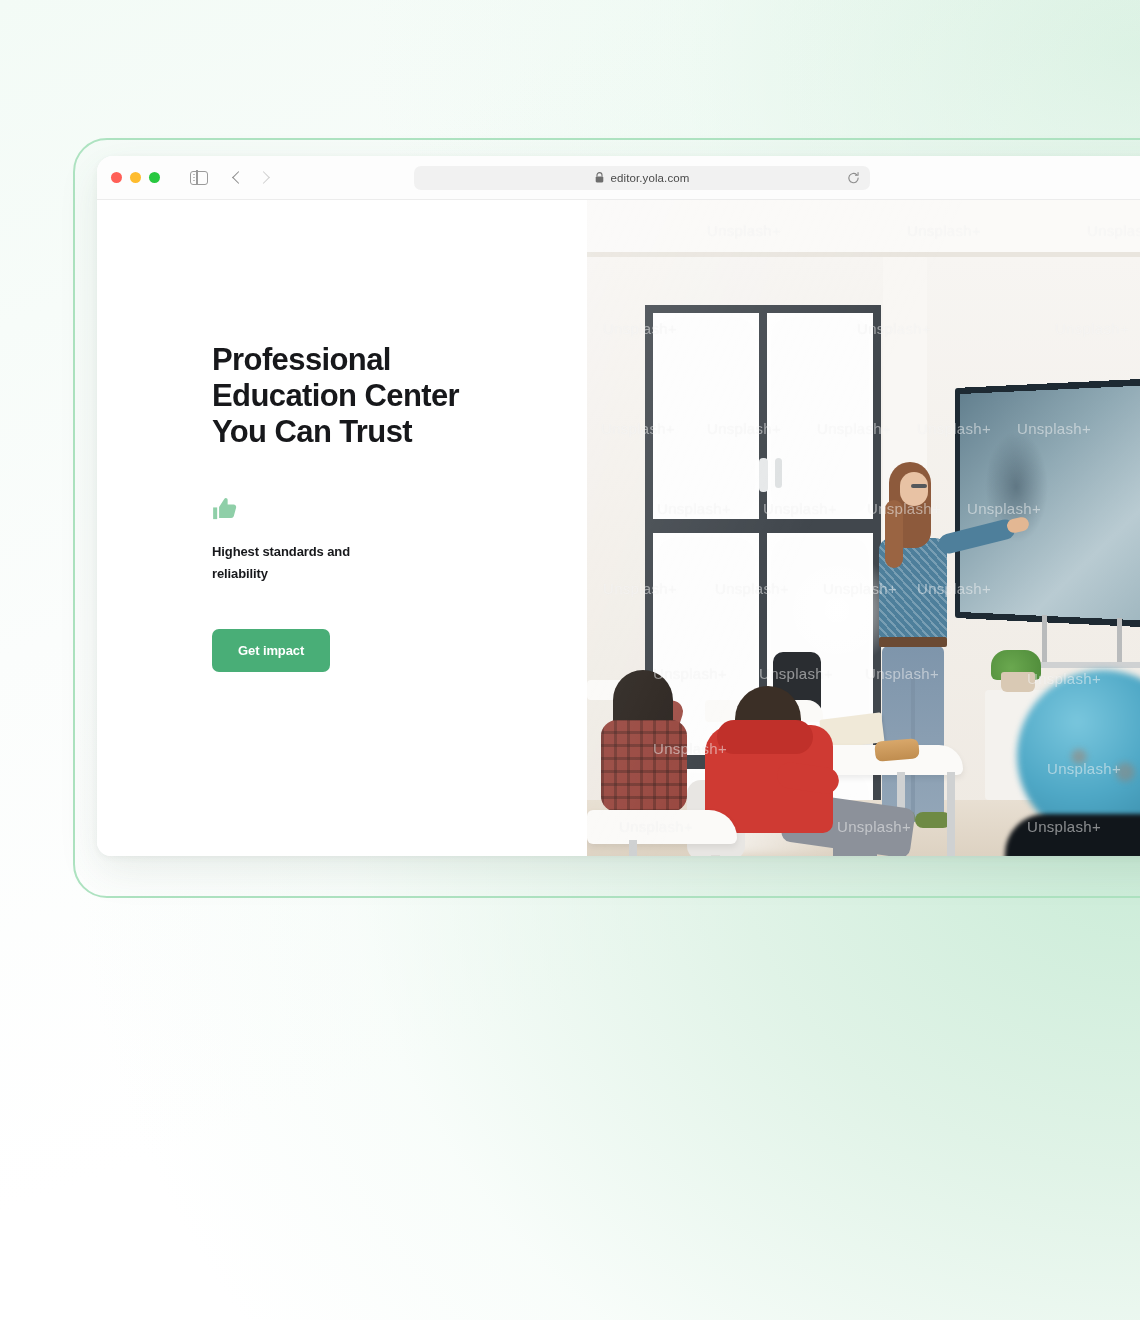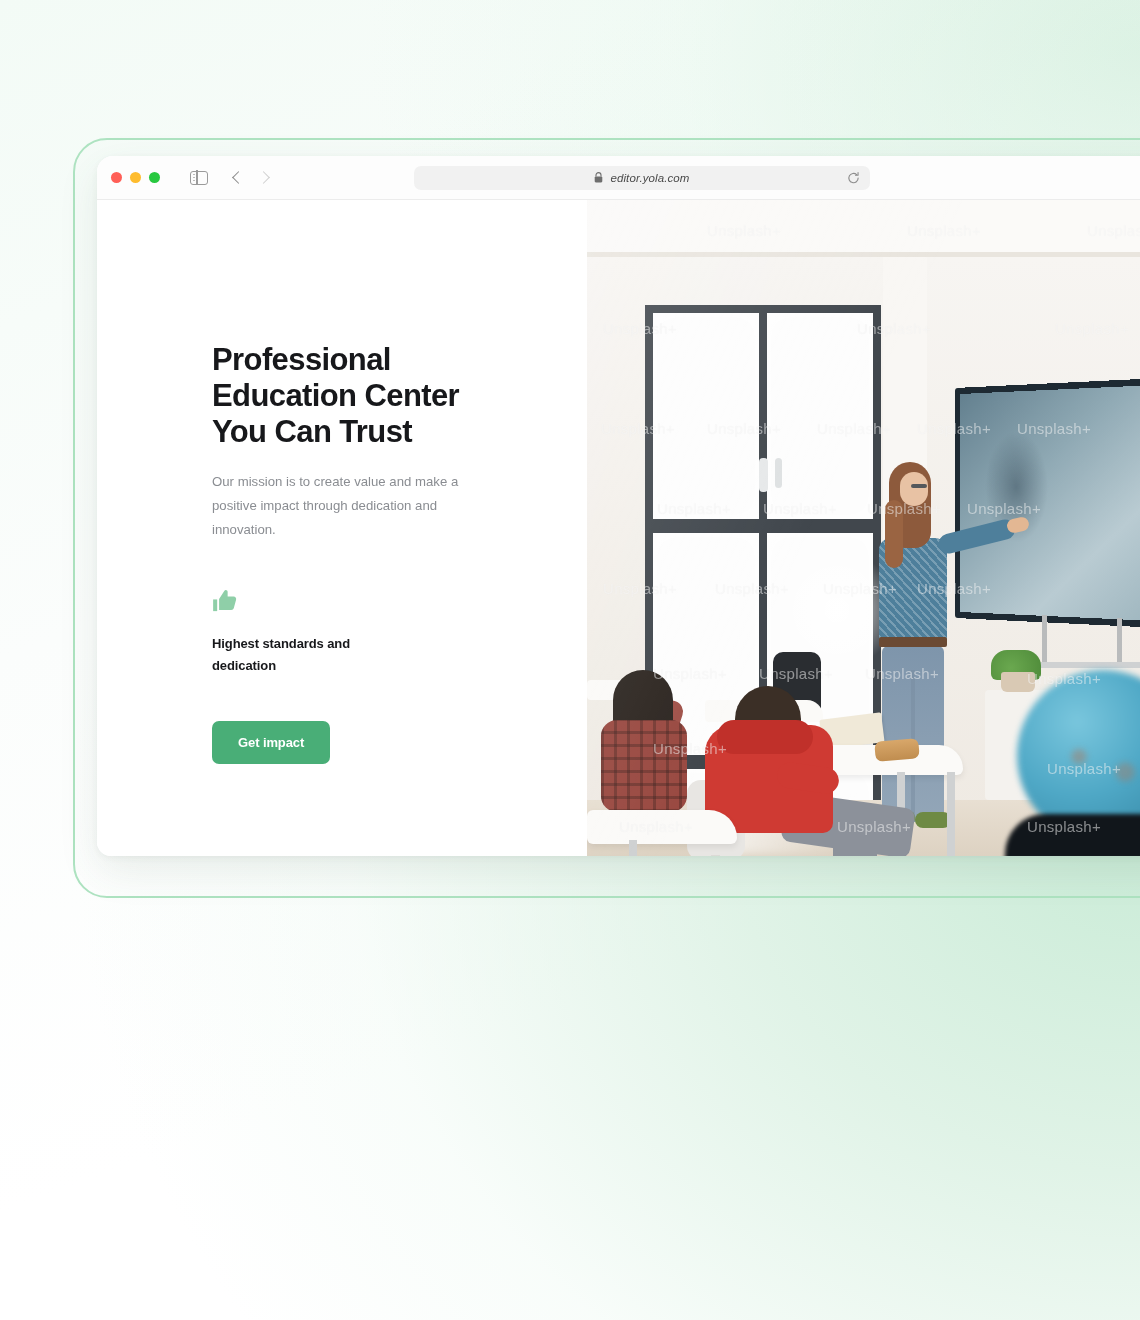--- a/index.html
+++ b/index.html
@@ -93,21 +93,21 @@
 
   #urlbar {
     position: absolute;
     left: 50%; transform: translateX(-50%);
     width: 456px; height: 24px;
     background: #f1f1f1;
     border-radius: 7px;
     display: flex; align-items: center; justify-content: center;
     gap: 7px;
   }
-  #url-text { font-size: 11.5px; color: #4a4a4a; letter-spacing: .1px; font-style: italic; }
+  #url-text { font-size: 11.5px; color: #4a4a4a; letter-spacing: .1px; }
   #reload-icon { position: absolute; right: 10px; top: 50%; transform: translateY(-50%); }
 
   
   #page { display: flex; height: 656px; }
 
   #hero-left {
     width: 490px;
     background: #ffffff;
     padding: 142px 0 0 115px;
     flex: 0 0 490px;
@@ -295,30 +295,29 @@
       </div>
 
     </div>
 
     <div id="page">
 
       <div id="hero-left">
 
         <h1 id="headline">Professional Education Center You Can Trust</h1>
 
-        <p id="subtext">Our mission is to create value and make a positive impact through dedication and innovation.</p>
 
         <div id="features">
 
           <div class="feature">
             <svg class="feature-icon" width="27" height="27" viewBox="0 0 24 24">
               <path d="M1 10.6h3.6V21H1z" fill="#8fcfa8"></path>
               <path d="M6.3 10.2 10.9 3c.9-1.3 3-.7 3 .9v4.2h5.3c1.5 0 2.6 1.4 2.2 2.8l-2 7.3c-.3 1-1.2 1.8-2.3 1.8H6.3z" fill="#8fcfa8"></path>
             </svg>
-            <div class="feature-label">Highest standards and dedication</div>
+            <div class="feature-label">Highest standards and reliability</div>
           </div>
 
 
         </div>
 
         <button id="cta">Get impact</button>
       </div>
 
       <div id="hero-photo">
         <div class="ph ceiling"></div>

